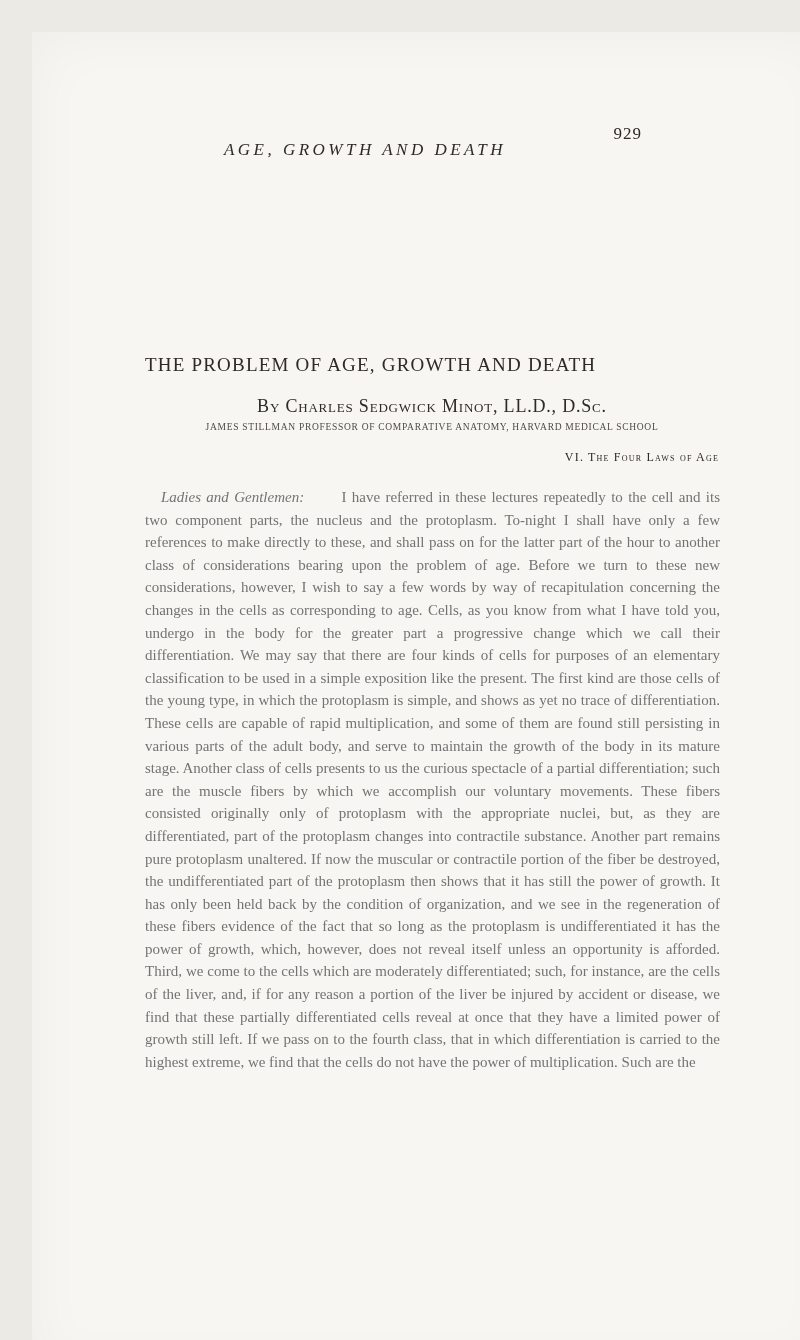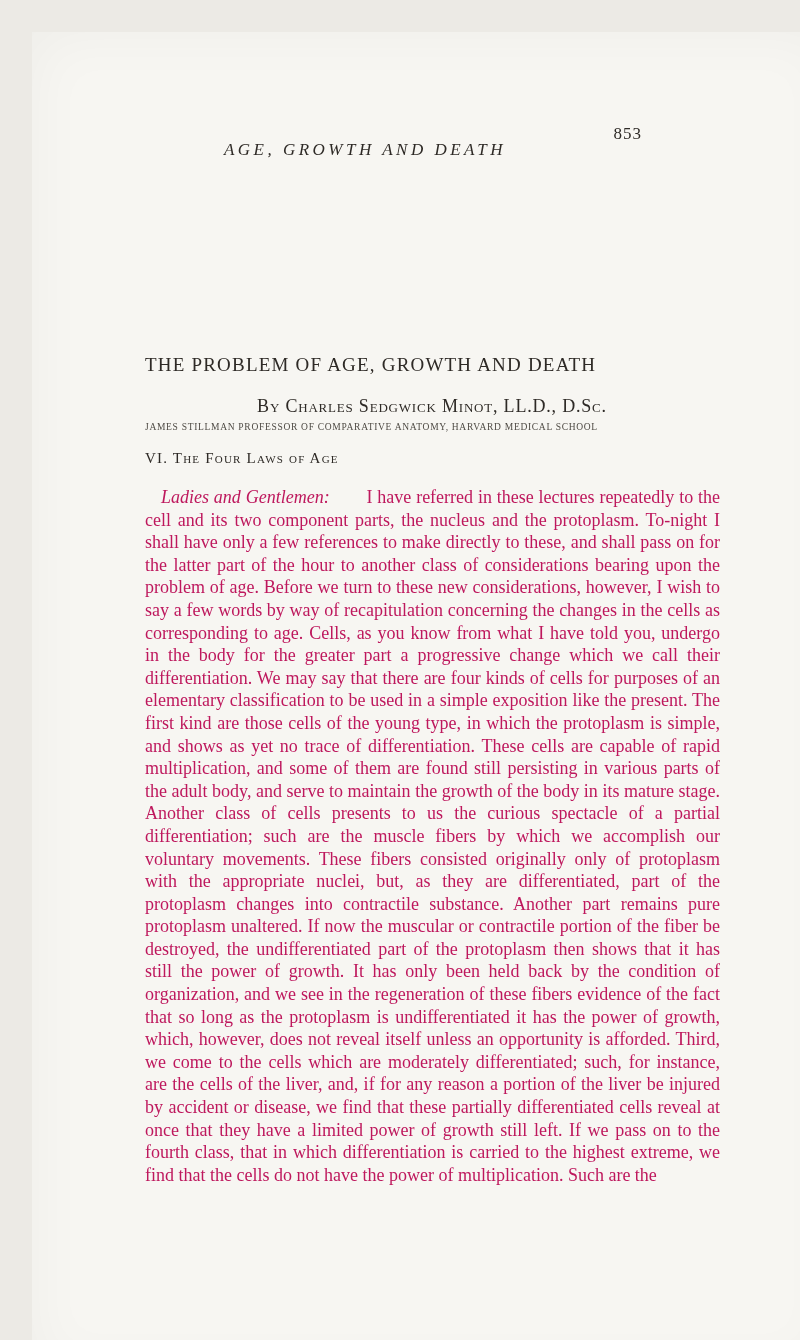--- a/index.html
+++ b/index.html
@@ -67,61 +67,62 @@
     font-size: 18px;
     font-variant: small-caps;
     letter-spacing: 0.8px;
   }
 
   .affiliation {
     position: absolute;
     top: 374px;
     left: 97px;
     width: 606px;
+    text-align: center;
     font-size: 9.5px;
     letter-spacing: 0.7px;
     color: #4e4a44;
   }
 
   .section-heading {
     position: absolute;
     top: 402px;
     left: 97px;
     width: 606px;
-    text-align: left;
-    font-size: 15px;
+    text-align: right;
+    font-size: 12px;
     font-weight: normal;
     font-variant: small-caps;
     letter-spacing: 1.2px;
     font-family: Liberation Serif, serif;
   }
 
   
   .body-text {
     position: absolute;
     top: 438px;
     left: 97px;
     width: 607px;
-    font-size: 18px;
+    font-size: 15px;
     line-height: 22.6px;
     text-align: justify;
-    color: #be185d;
+    color: #737373;
   }
   .salutation {
     font-style: italic;
   }
 </style>
 </head>
 <body>
 
 <div class="page">
 
   <div class="running-header">
     <span class="running-title">AGE, GROWTH AND DEATH</span>
-    <span class="page-number">853</span>
+    <span class="page-number">929</span>
   </div>
 
   <h1 class="article-title">THE PROBLEM OF AGE, GROWTH AND DEATH</h1>
 
   <div class="byline">By Charles Sedgwick Minot, LL.D., D.Sc.</div>
 
   <div class="affiliation">JAMES STILLMAN PROFESSOR OF COMPARATIVE ANATOMY, HARVARD MEDICAL SCHOOL</div>
 
   <h2 class="section-heading">VI. The Four Laws of Age</h2>
 

